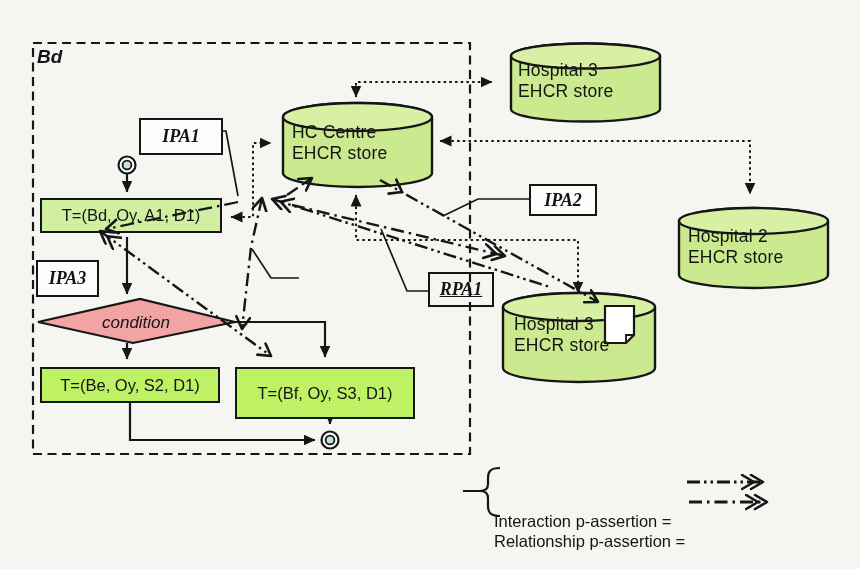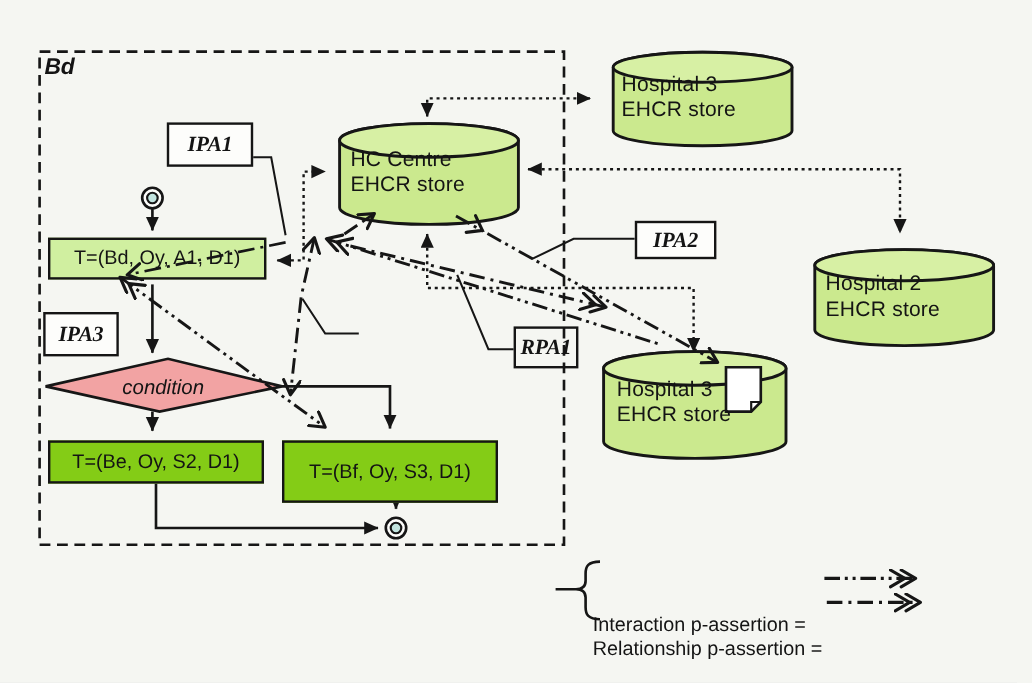--- a/index.html
+++ b/index.html
@@ -11,39 +11,39 @@
   svg.overlay{pointer-events:none;z-index:5;}
   .txt{position:absolute;z-index:2;}
   .bd-label{left:37px;top:46px;font-size:19px;font-weight:bold;font-style:italic;}
   .store-label{font-size:17.5px;line-height:21px;letter-spacing:0.2px;}
   .sl-h1{left:518px;top:60px;}
   .sl-hc{left:292px;top:122px;}
   .sl-h2{left:688px;top:226px;}
   .sl-h3{left:514px;top:314px;}
   .task{
     position:absolute;z-index:2;box-sizing:border-box;
-    background:#84cc16;border:2px solid #151515;
+    background:#bef264;border:2px solid #151515;
     display:flex;align-items:center;justify-content:center;
     font-size:16.5px;white-space:nowrap;
   }
   .task-t1{left:40px;top:198px;width:182px;height:35px;background:transparent;}
   .task-t2{left:40px;top:367px;width:180px;height:36px;}
   .task-t3{left:235px;top:367px;width:180px;height:52px;}
   .cond-label{left:86px;top:313px;width:100px;text-align:center;
     font-size:17px;font-weight:normal;font-style:italic;}
   .alabel{
     position:absolute;z-index:2;box-sizing:border-box;background:#fdfdfb;
     border:2px solid #151515;display:flex;align-items:center;justify-content:center;
     font-family:"Liberation Serif",serif;font-weight:bold;font-style:italic;font-size:18px;
   }
-  .al-ipa1{left:139px;top:102px;width:72px;height:37px;}
+  .al-ipa1{left:139px;top:118px;width:84px;height:37px;}
   .al-ipa2{left:529px;top:184px;width:68px;height:32px;}
   .al-ipa3{left:36px;top:260px;width:63px;height:37px;}
   .al-rpa2{left:299px;top:260px;width:70px;height:33px;}
-  .al-rpa1{left:428px;top:272px;width:54px;height:35px;background:transparent;}
+  .al-rpa1{left:428px;top:272px;width:66px;height:35px;background:transparent;text-decoration:underline;}
   .leg{font-size:16.5px;white-space:nowrap;margin-top:40px;}
   .leg-1{left:494px;top:472px;}
   .leg-2{left:494px;top:492px;}
 </style>
 </head>
 <body>
 
 <div class="stage">
 
   <svg width="860" height="569" viewBox="0 0 860 569">

